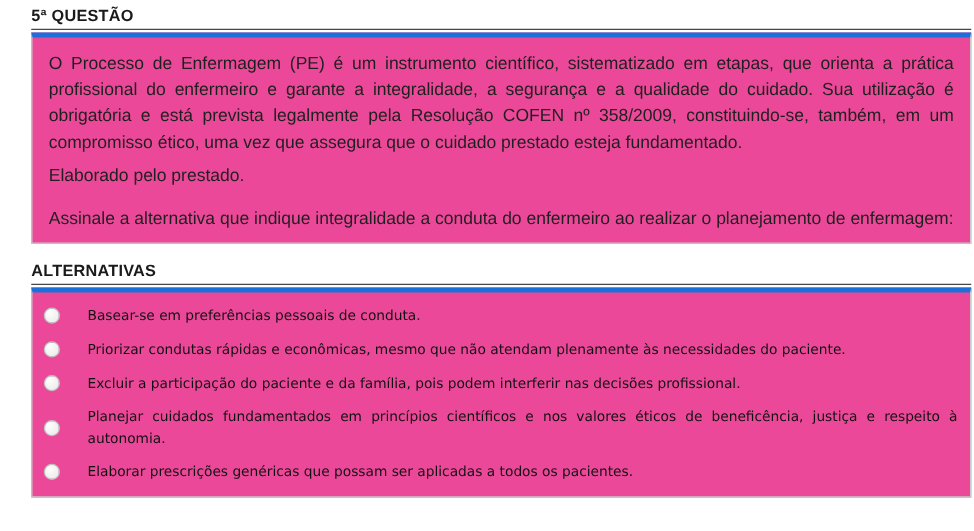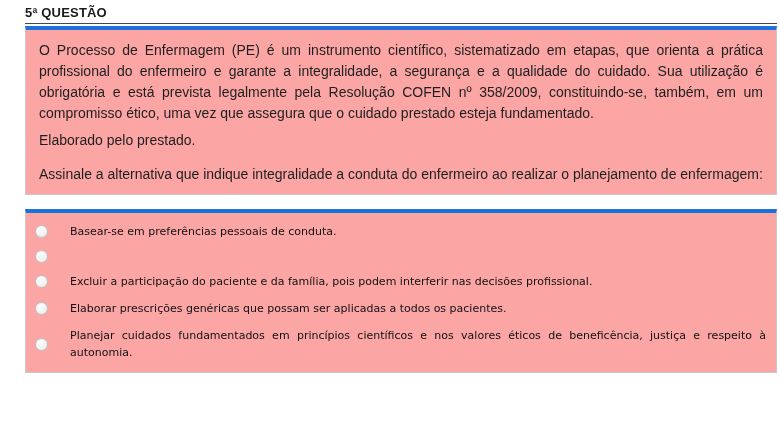--- a/index.html
+++ b/index.html
@@ -15,21 +15,21 @@
     color: #1a1a1a;
     letter-spacing: .2px;
     padding-bottom: 2px;
     border-bottom: 1px solid #474747;
     margin-bottom: 2px;
   }
 
   .box {
     border: 1px solid #c9c9c9;
     border-top: 4px solid #1b70d9;
-    background: #fca5a5;
+    background: #ec4899;
   }
 
   .question-box { padding: 10px 13px 9px 13px; }
   .question-box p {
     font-size: 14px;
     line-height: 21px;
     color: #1f1f1f;
     text-align: justify;
   }
   .question-box p.statement { margin-bottom: 6px; }
@@ -72,43 +72,45 @@
     <h2 class="sec-title">5ª QUESTÃO</h2>
 
     <div class="box question-box">
       <p class="statement">O Processo de Enfermagem (PE) é um instrumento científico, sistematizado em etapas, que orienta a prática profissional do enfermeiro e garante a integralidade, a segurança e a qualidade do cuidado. Sua utilização é obrigatória e está prevista legalmente pela Resolução COFEN nº 358/2009, constituindo-se, também, em um compromisso ético, uma vez que assegura que o cuidado prestado esteja fundamentado.</p>
       <p class="source">Elaborado pelo prestado.</p>
       <p class="command">Assinale a alternativa que indique integralidade a conduta do enfermeiro ao realizar o planejamento de enfermagem:</p>
     </div>
   </section>
 
   <section class="alternatives-section">
+    <h2 class="sec-title">ALTERNATIVAS</h2>
 
     <div class="box alternatives-box">
 
       <div class="alt-row">
         <span class="radio"></span>
         <span class="alt-text">Basear-se em preferências pessoais de conduta.</span>
       </div>
 
       <div class="alt-row">
         <span class="radio"></span>
+        <span class="alt-text">Priorizar condutas rápidas e econômicas, mesmo que não atendam plenamente às necessidades do paciente.</span>
       </div>
 
       <div class="alt-row">
         <span class="radio"></span>
         <span class="alt-text">Excluir a participação do paciente e da família, pois podem interferir nas decisões profissional.</span>
       </div>
 
       <div class="alt-row">
         <span class="radio"></span>
-        <span class="alt-text">Elaborar prescrições genéricas que possam ser aplicadas a todos os pacientes.</span>
+        <span class="alt-text">Planejar cuidados fundamentados em princípios científicos e nos valores éticos de beneficência, justiça e respeito à autonomia.</span>
       </div>
 
       <div class="alt-row">
         <span class="radio"></span>
-        <span class="alt-text">Planejar cuidados fundamentados em princípios científicos e nos valores éticos de beneficência, justiça e respeito à autonomia.</span>
+        <span class="alt-text">Elaborar prescrições genéricas que possam ser aplicadas a todos os pacientes.</span>
       </div>
 
     </div>
   </section>
 
 </div>
 
 </body></html>

